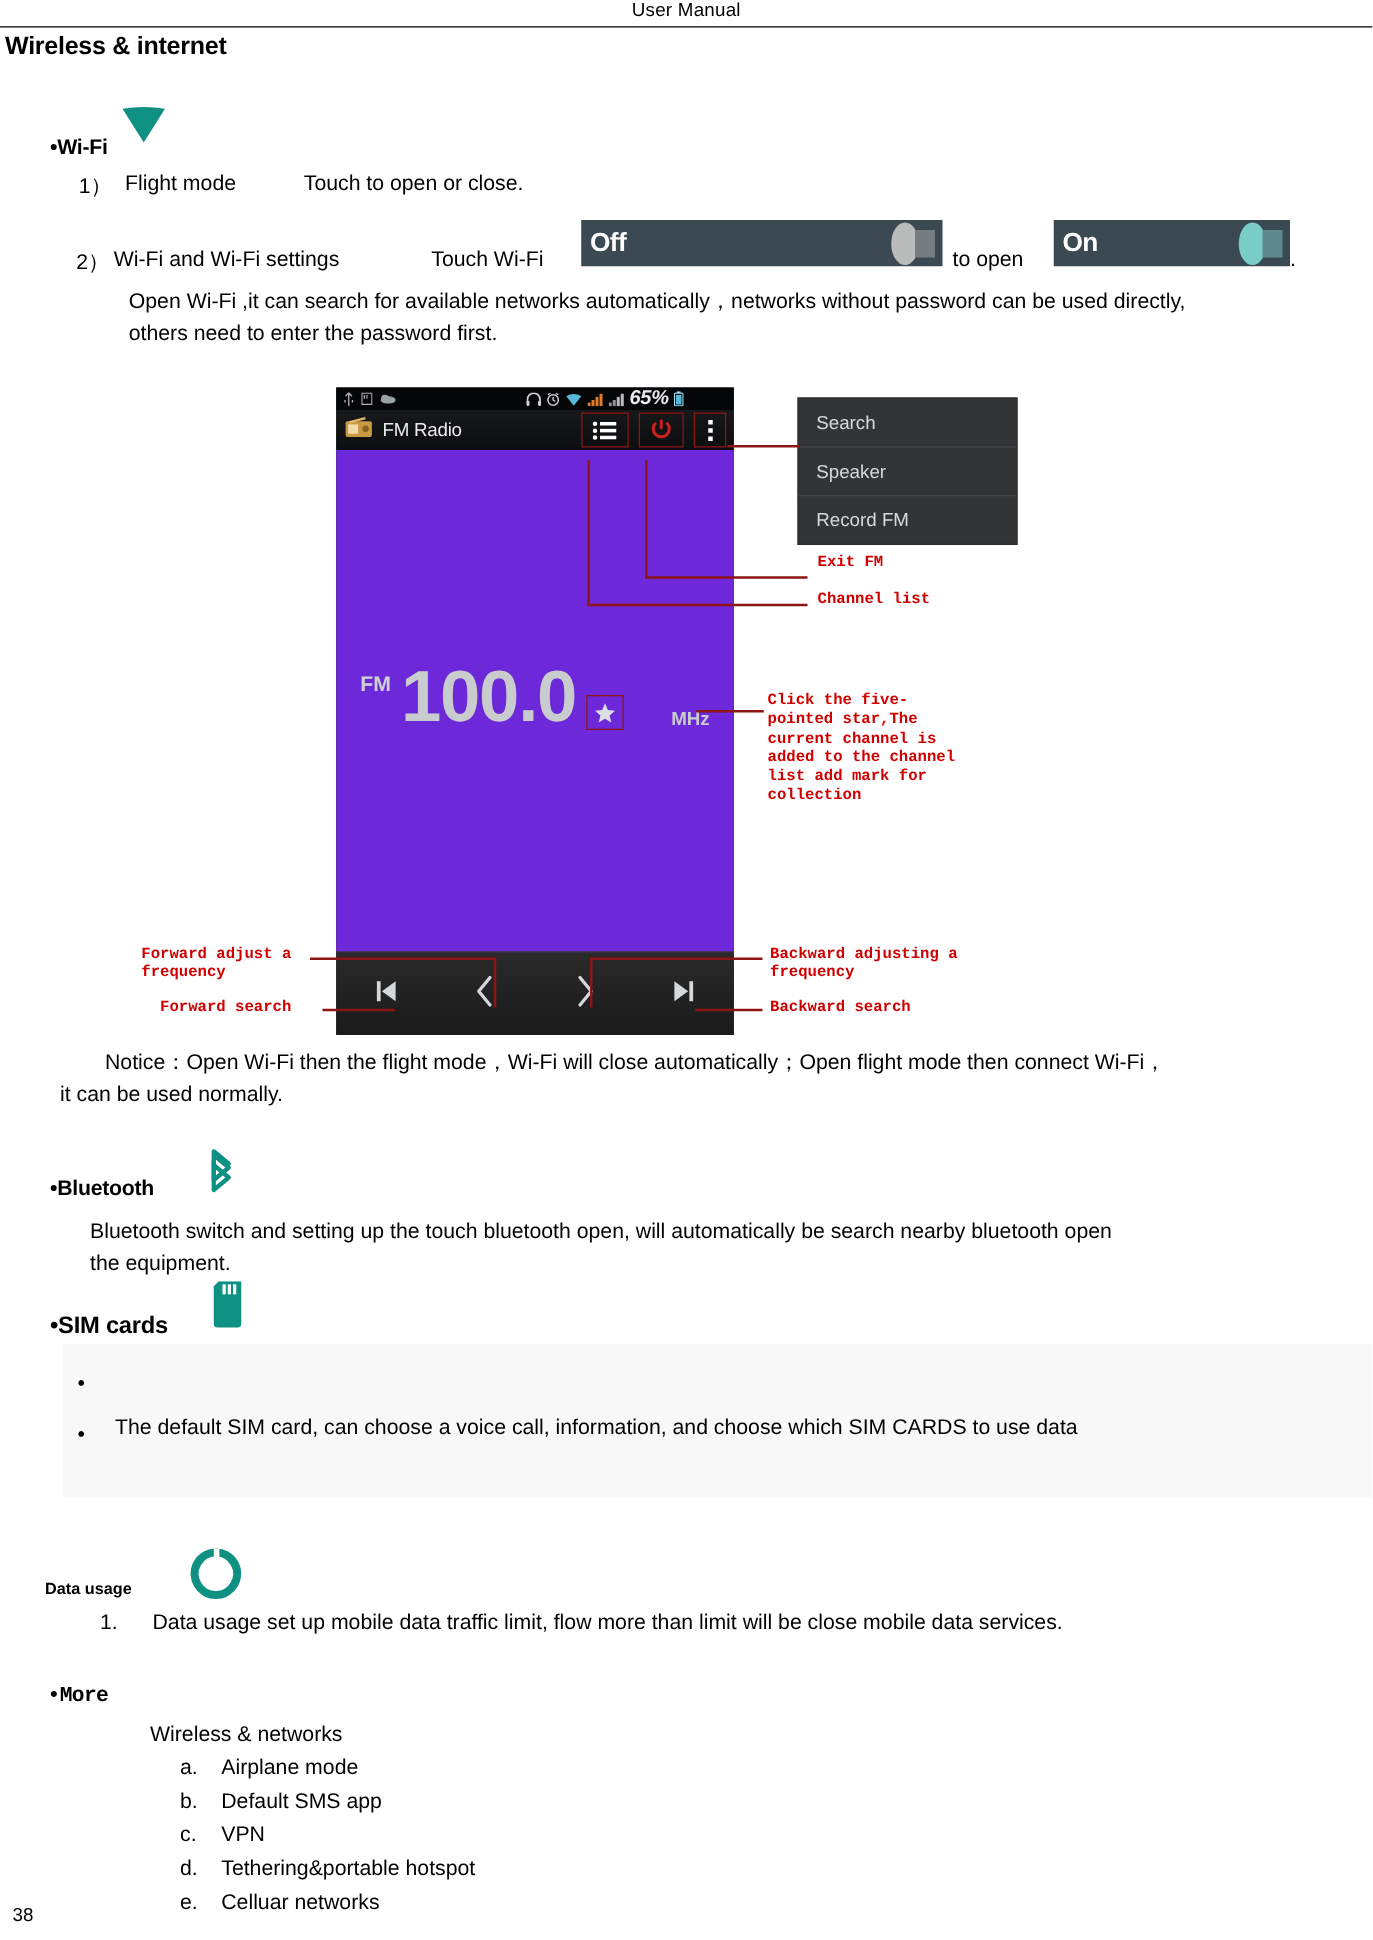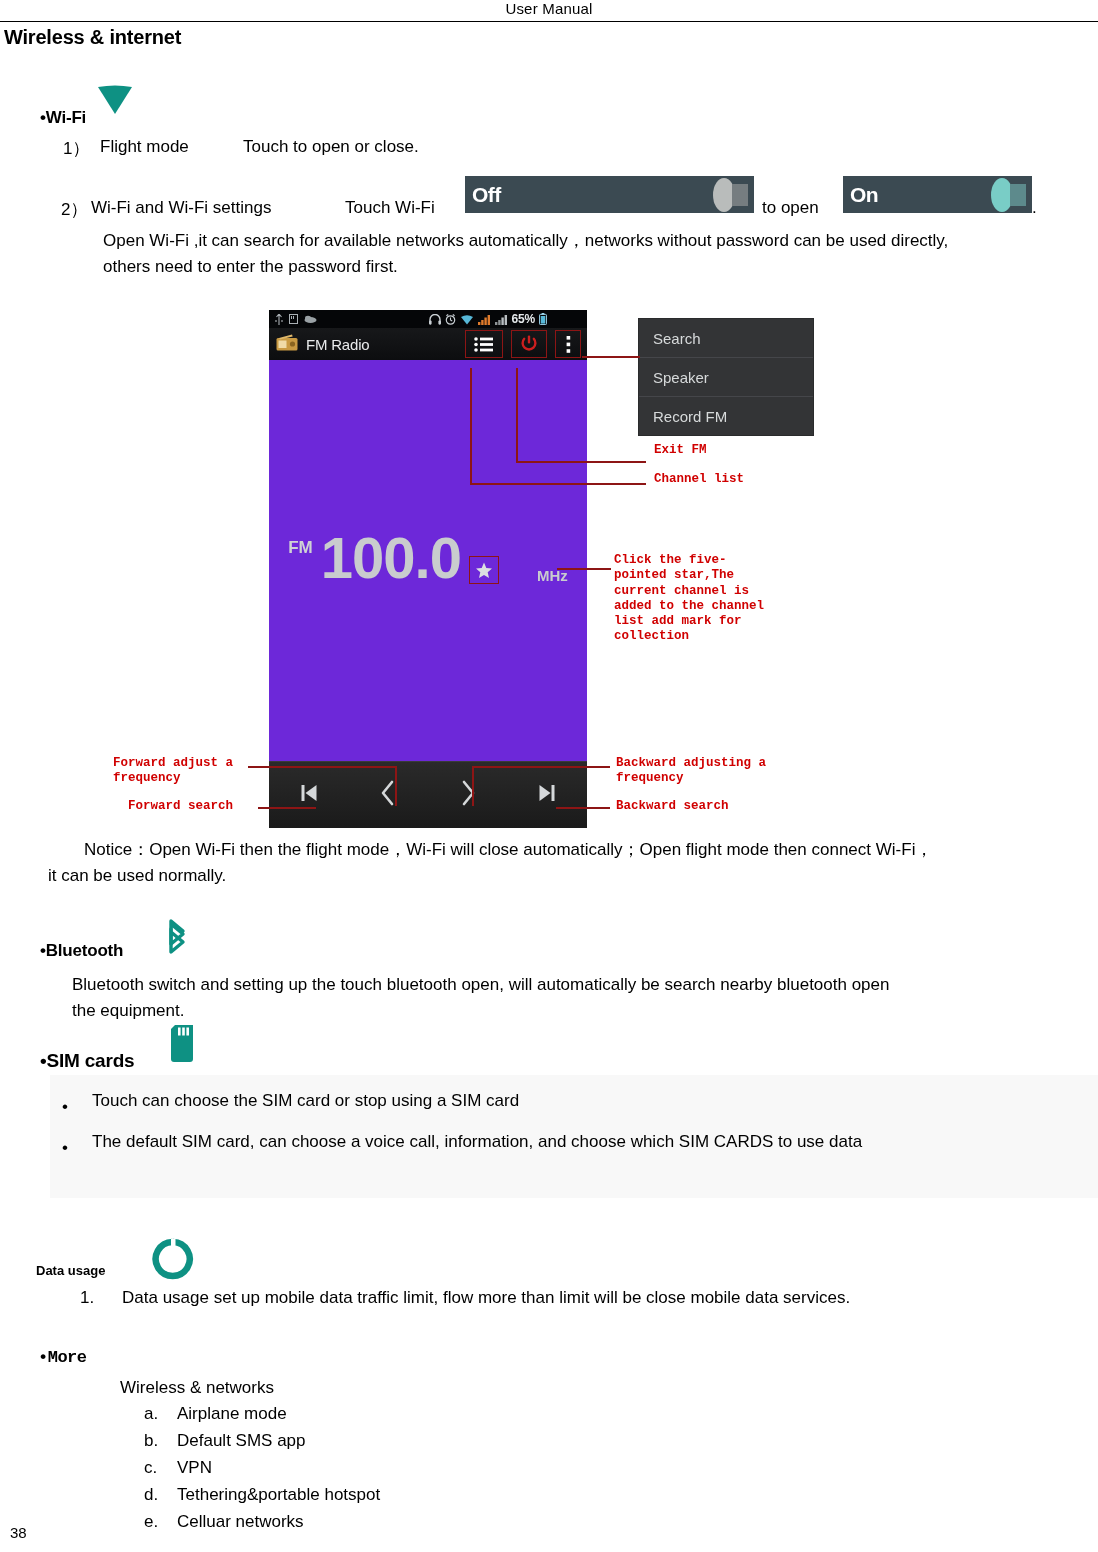--- a/index.html
+++ b/index.html
@@ -105,21 +105,21 @@
   .shot-statusbar {
     position: absolute; top: 0; left: 0; right: 0; height: 18px;
     background: #050608;
     display: flex; align-items: center;
     color: #cfd3d6;
     font-size: 11px;
   }
   .sb-left { display:flex; align-items:center; gap:6px; margin-left:6px; }
   .sb-right { display:flex; align-items:center; gap:4px; margin-left:auto; margin-right:5px; }
   .sb-ic { display:block; }
-  .sb-pct { font-size: 12px; color:#e6eaec; font-weight:600; letter-spacing:-.2px; }
+  .sb-pct { font-size: 16px; color:#e6eaec; font-weight:600; letter-spacing:-.2px;font-style:italic; }
   .sb-clock { font-size: 12.5px; color:#f0f3f5; font-weight:600; letter-spacing:-.2px;margin-top:32px; }
 
   .shot-appbar {
     position: absolute; top: 18px; left: 0; right: 0; height: 32px;
     background: linear-gradient(#17181a,#0c0d0f);
     display: flex; align-items: center;
     border-bottom: 1.5px solid #2a6f86;
   }
   .appbar-icon { margin-left: 7px; }
   .appbar-title {
@@ -446,21 +446,20 @@
     <path d="M8 0 L26 0 L26 34 A3 3 0 0 1 23 37 L7 37 A3 3 0 0 1 4 34 L4 4 Z" fill="#0e9183"></path>
     <rect x="11" y="2.5" width="2.6" height="8" fill="#ffffff"></rect>
     <rect x="15.2" y="2.5" width="2.6" height="8" fill="#ffffff"></rect>
     <rect x="19.4" y="2.5" width="2.6" height="8" fill="#ffffff"></rect>
   </svg>
 </div>
 <div class="tx bullet-head" style="left:40px; top:1050px; font-size:19px;">•SIM cards</div>
 
 <div class="sim-block">
   <div class="sim-dot" style="left:12px; top:22px;">•</div>
-  <div class="sim-li" style="left:42px; top:16px;">Touch can choose the SIM card or stop using a SIM card</div>
   <div class="sim-dot" style="left:12px; top:63px;">•</div>
   <div class="sim-li" style="left:42px; top:57px;">The default SIM card, can choose a voice call, information, and choose which SIM CARDS to use data</div>
 </div>
 
 <div style="position:absolute; left:152px; top:1238px;">
   <svg width="42" height="42" viewBox="0 0 42 42">
     <path d="M21 4 A17 17 0 1 1 20.4 4" stroke="#0e9183" stroke-width="6.5" fill="none" stroke-linecap="butt"></path>
     <rect x="19" y="1" width="4.5" height="7" fill="#ffffff"></rect>
   </svg>
 </div>

